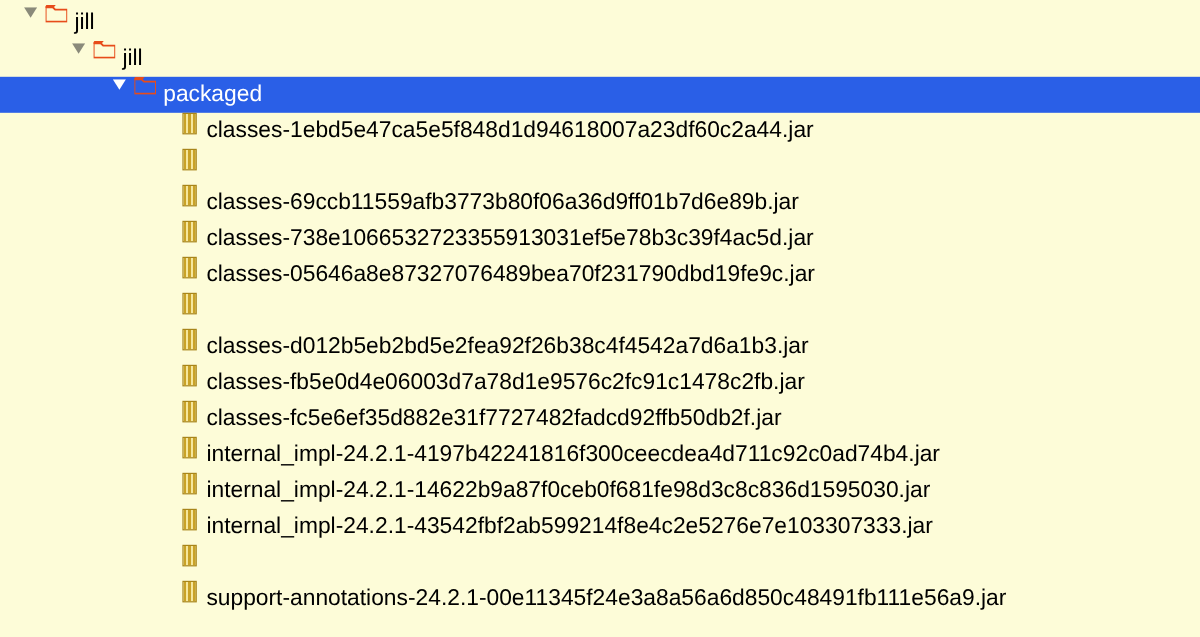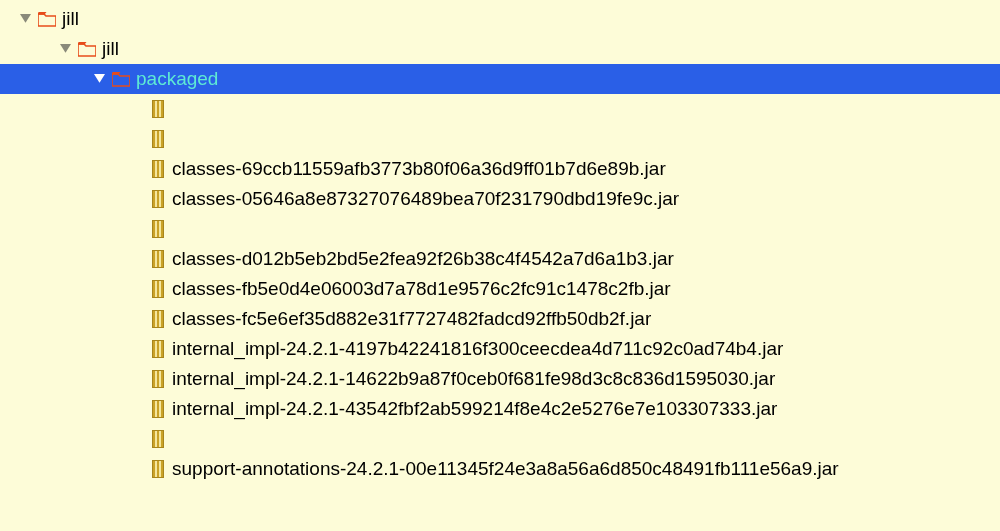--- a/index.html
+++ b/index.html
@@ -11,27 +11,27 @@
     font-family: -apple-system, "Helvetica Neue", Arial, sans-serif;
     font-size: 19px;
     color: #000;
     overflow: hidden;
   }
   .tree {
     padding-top: 4px;
   }
   .row {
     display: flex;
-    align-items: center;
+    align-items: flex-start;
     height: 30px;
     white-space: nowrap;
   }
   .row.selected {
     background: #2a5fe7;
-    color: #5eead4;
+    color: #ffffff;
   }
   .indent {
     display: inline-block;
   }
   .arrow {
     width: 14px;
     height: 14px;
     display: inline-flex;
     align-items: center;
     justify-content: center;
@@ -120,29 +120,35 @@
         <path d="M0 2 L6 2 L7 0.8 L1 0.8 Z" fill="none" stroke="#e74c1a" stroke-width="1.4"></path>
       </svg>
     </span>
     <span class="label folder-label">packaged</span>
   </div>
 
   <div id="files-container">
       <div class="row">
         <span class="indent" style="width: 152px;"></span>
         <span class="jar-icon"></span>
+        <span class="label">classes-1ebd5e47ca5e5f848d1d94618007a23df60c2a44.jar</span>
       </div>
       <div class="row">
         <span class="indent" style="width: 152px;"></span>
         <span class="jar-icon"></span>
       </div>
       <div class="row">
         <span class="indent" style="width: 152px;"></span>
         <span class="jar-icon"></span>
         <span class="label">classes-69ccb11559afb3773b80f06a36d9ff01b7d6e89b.jar</span>
+      </div>
+      <div class="row">
+        <span class="indent" style="width: 152px;"></span>
+        <span class="jar-icon"></span>
+        <span class="label">classes-738e1066532723355913031ef5e78b3c39f4ac5d.jar</span>
       </div>
       <div class="row">
         <span class="indent" style="width: 152px;"></span>
         <span class="jar-icon"></span>
         <span class="label">classes-05646a8e87327076489bea70f231790dbd19fe9c.jar</span>
       </div>
       <div class="row">
         <span class="indent" style="width: 152px;"></span>
         <span class="jar-icon"></span>
       </div>

